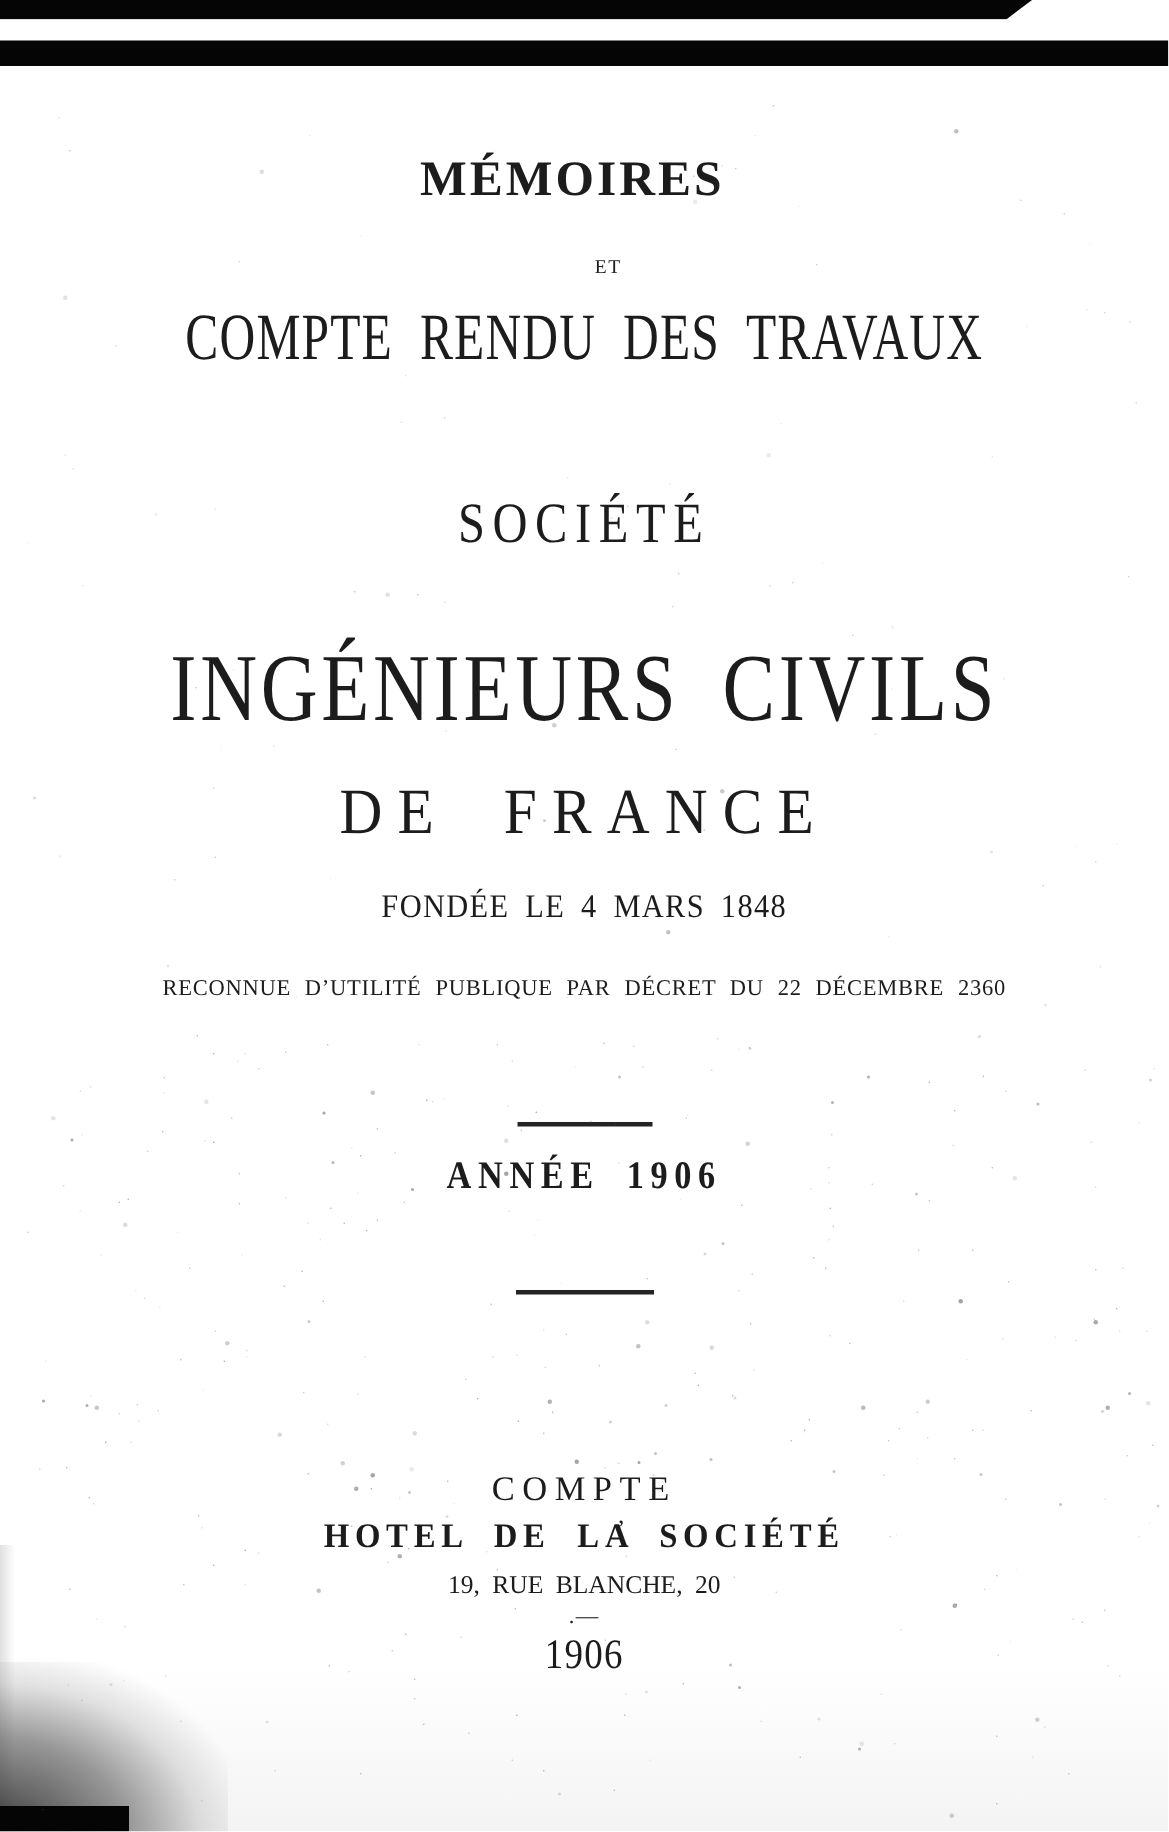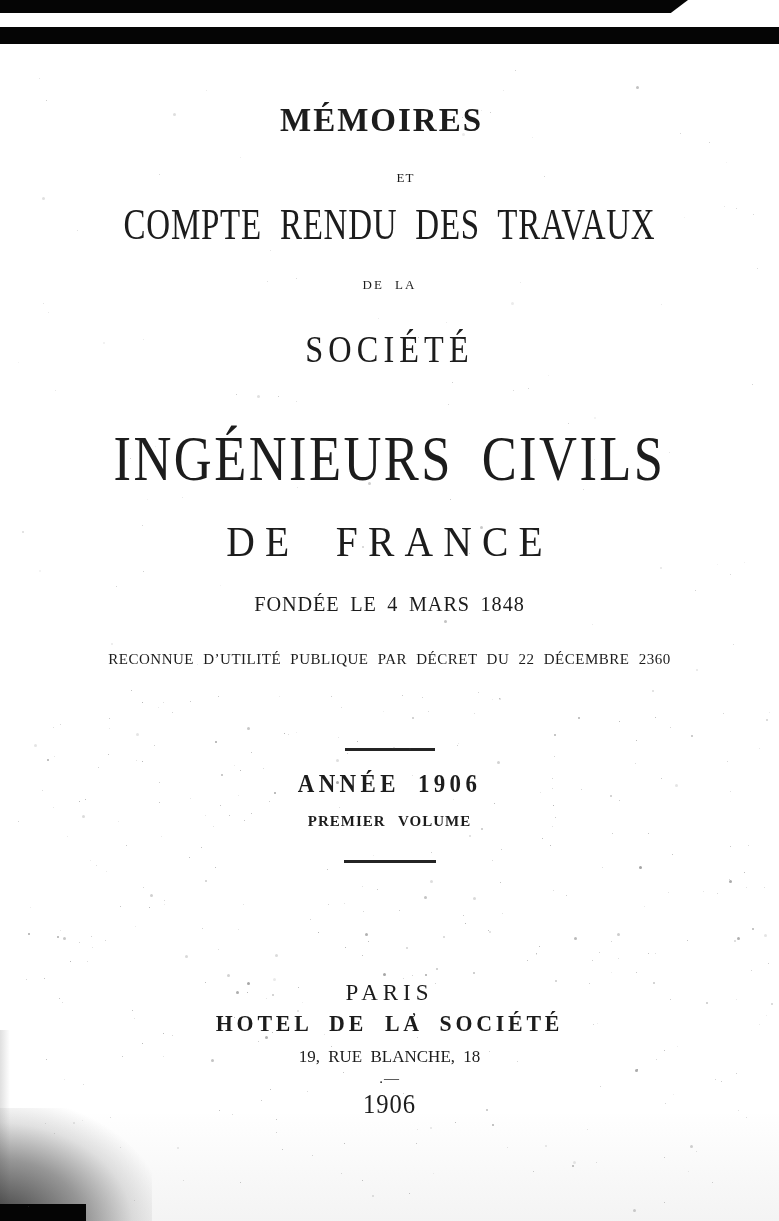--- a/index.html
+++ b/index.html
@@ -55,36 +55,34 @@
   <div class="scanbar" id="bar-top-1"></div>
   <div class="scanbar" id="bar-top-2"></div>
   <div id="wash-bottom"></div>
   <div id="edge-left"></div>
   <div id="blob-bl"></div>
   <div class="scanbar" id="bar-bottom"></div>
 
   <div class="line" id="l-memoires">MÉMOIRES</div>
   <div class="line" id="l-et">ET</div>
   <div class="line" id="l-compte">COMPTE RENDU DES TRAVAUX</div>
-  <div class="line" id="l-dela">DE LA</div>
   <div class="line" id="l-societe">SOCIÉTÉ</div>
   <div class="line" id="l-ing">INGÉNIEURS CIVILS</div>
   <div class="line" id="l-france">DE FRANCE</div>
   <div class="line" id="l-fondee">FONDÉE LE 4 MARS 1848</div>
   <div class="line" id="l-reconnue">RECONNUE D’UTILITÉ PUBLIQUE PAR DÉCRET DU 22 DÉCEMBRE 2360</div>
 
   <div class="rule" id="rule1"></div>
   <div class="line" id="l-annee">ANNÉE 1906</div>
-  <div class="line" id="l-premier">PREMIER VOLUME</div>
   <div class="rule" id="rule2"></div>
 
-  <div class="line" id="l-paris">PARIS</div>
+  <div class="line" id="l-paris">COMPTE</div>
   <span id="paris-mark">,</span>
   <div class="line" id="l-hotel">HOTEL DE LA SOCIÉTÉ</div>
-  <div class="line" id="l-rue">19, RUE BLANCHE, 18</div>
+  <div class="line" id="l-rue">19, RUE BLANCHE, 20</div>
   <div class="line" id="l-dash">.—</div>
   <div class="line" id="l-year">1906</div>
 
 <div class="speck" style="left: 452px; top: 382px; width: 1px; height: 1px; opacity: 0.35;"></div>
     <div class="speck" style="left: 583px; top: 489px; width: 1px; height: 1px; opacity: 0.24;"></div>
     <div class="speck" style="left: 42px; top: 197px; width: 3px; height: 3px; opacity: 0.17;"></div>
     <div class="speck" style="left: 520px; top: 282px; width: 1px; height: 1px; opacity: 0.16;"></div>
     <div class="speck" style="left: 695px; top: 590px; width: 1px; height: 1px; opacity: 0.33;"></div>
     <div class="speck" style="left: 220px; top: 585px; width: 1px; height: 1px; opacity: 0.09;"></div>
     <div class="speck" style="left: 744px; top: 562px; width: 1px; height: 1px; opacity: 0.11;"></div>

